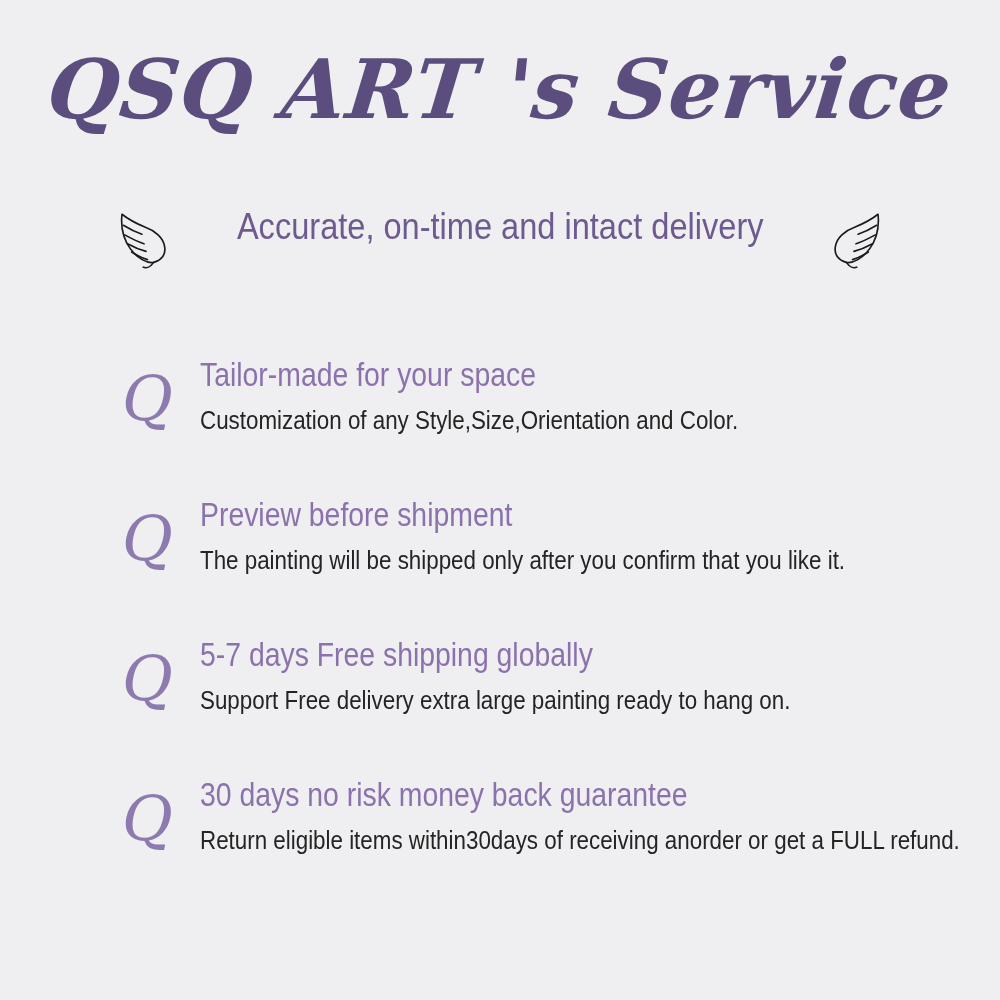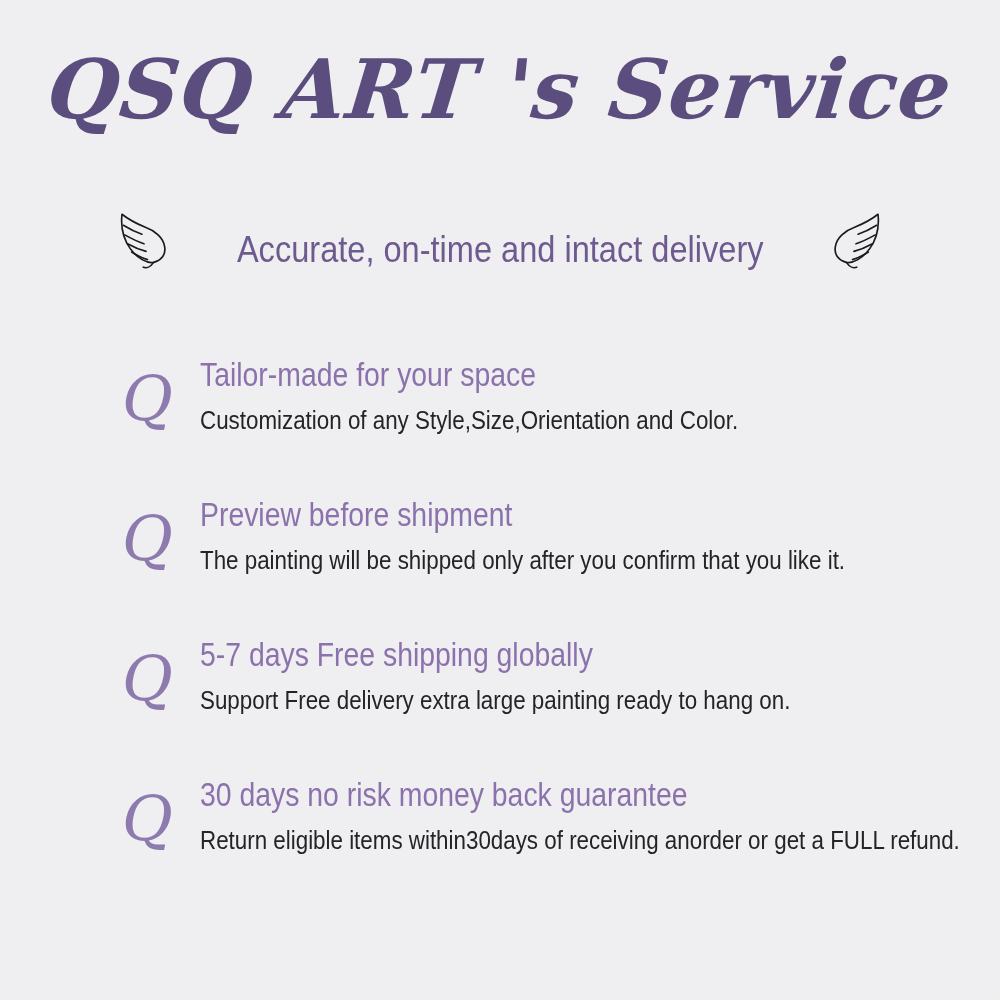--- a/index.html
+++ b/index.html
@@ -43,21 +43,21 @@
     white-space: nowrap;
   }
 
   
   .subtitle-row {
     position: absolute;
     top: 206px;
     left: 0;
     width: 1000px;
     display: flex;
-    align-items: flex-end;
+    align-items: flex-start;
     justify-content: center;
     gap: 22px;
   }
   .wing {
     width: 70px;
     height: 66px;
     flex: 0 0 auto;
     display: block;
   }
   .wing.right { transform: scaleX(-1); }

